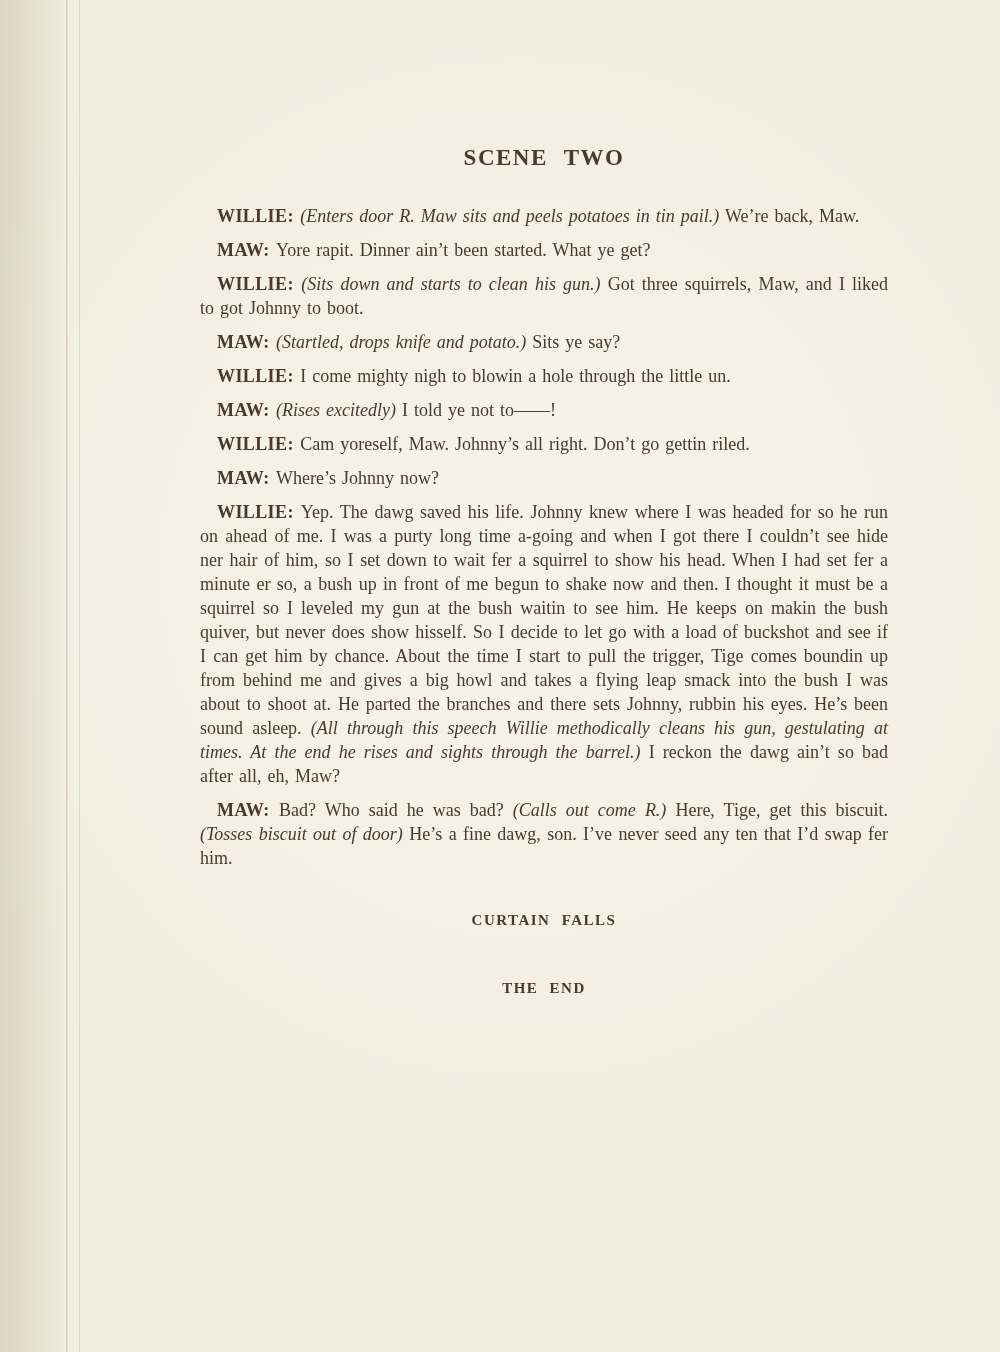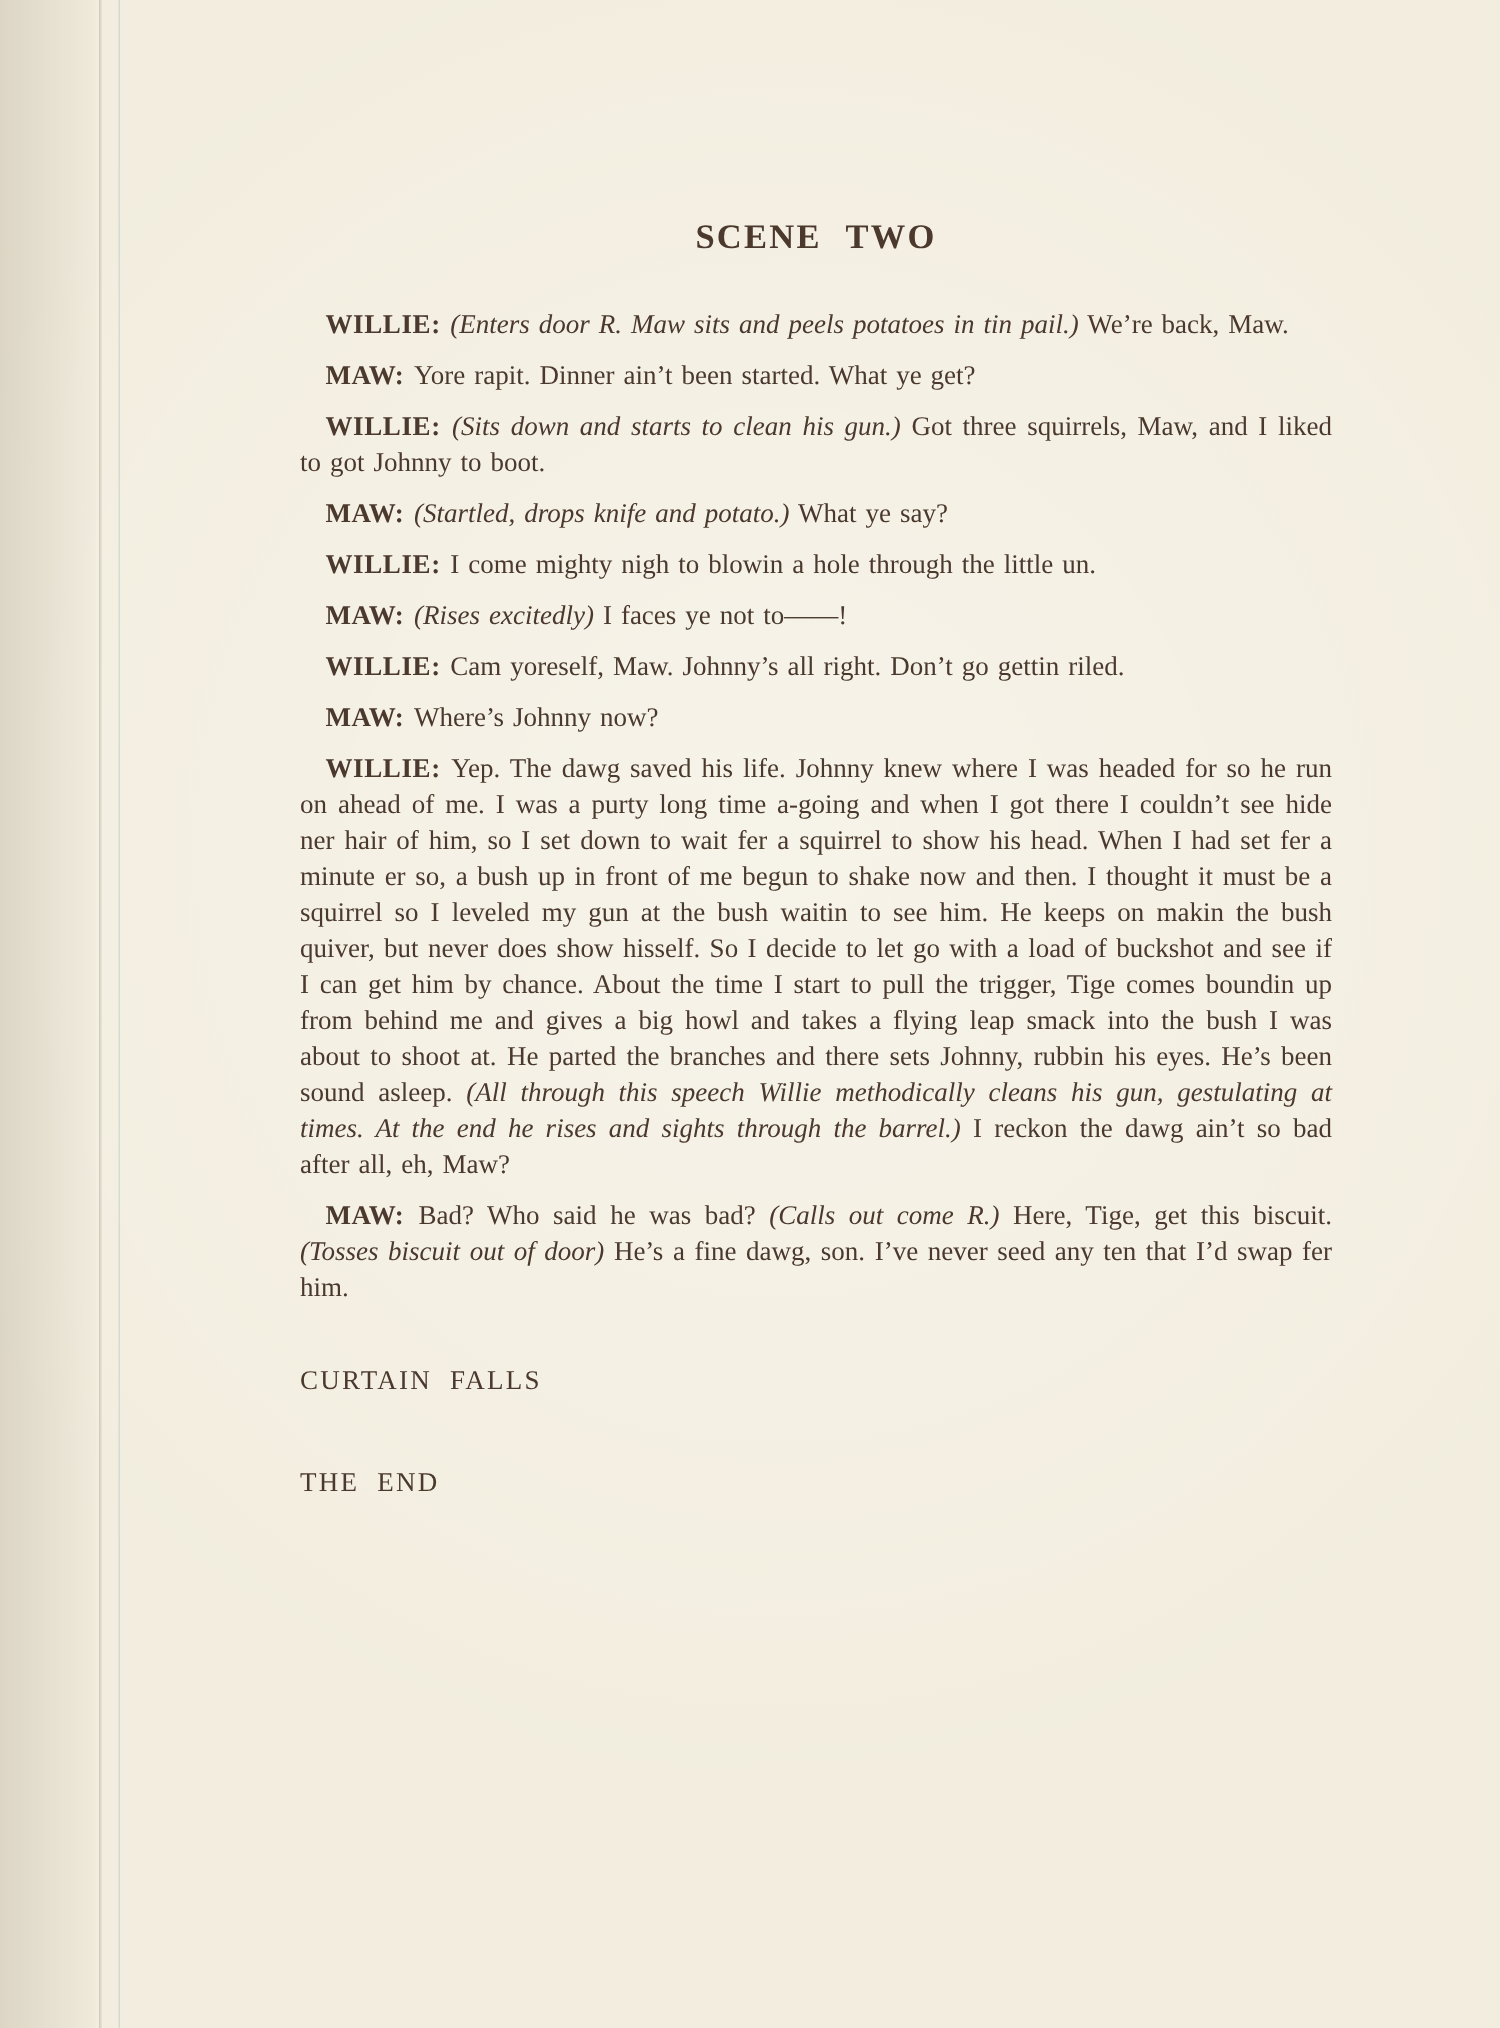--- a/index.html
+++ b/index.html
@@ -68,23 +68,23 @@
   }
   .speaker {
     font-weight: bold;
     letter-spacing: 0.4px;
     margin-left: 17px;
   }
   .stage-direction {
     font-style: italic;
   }
   .footer-line {
-    text-align: left;
-    font-weight: normal;
-    font-size: 18px;
+    text-align: center;
+    font-weight: bold;
+    font-size: 15px;
     letter-spacing: 1.5px;
     word-spacing: 6px;
   }
   .curtain { margin-top: 38px; }
   .end { margin-top: 44px; }
 </style>
 </head>
 <body>
 
 <div class="page">
@@ -92,23 +92,23 @@
   <div class="fold-line"></div>
   <div class="scan-line"></div>
 
   <div class="content">
     <h1 class="title">SCENE TWO</h1>
 
     <div id="dialogue">
         <p class="line"><span class="speaker">WILLIE: </span><span class="stage-direction">(Enters door R. Maw sits and peels potatoes in tin pail.)</span><span class="speech"> We’re back, Maw.</span></p>
         <p class="line"><span class="speaker">MAW: </span><span class="speech">Yore rapit. Dinner ain’t been started. What ye get?</span></p>
         <p class="line"><span class="speaker">WILLIE: </span><span class="stage-direction">(Sits down and starts to clean his gun.)</span><span class="speech"> Got three squirrels, Maw, and I liked to got Johnny to boot.</span></p>
-        <p class="line"><span class="speaker">MAW: </span><span class="stage-direction">(Startled, drops knife and potato.)</span><span class="speech"> What ye say?</span></p>
+        <p class="line"><span class="speaker">MAW: </span><span class="stage-direction">(Startled, drops knife and potato.)</span><span class="speech"> Sits ye say?</span></p>
         <p class="line"><span class="speaker">WILLIE: </span><span class="speech">I come mighty nigh to blowin a hole through the little un.</span></p>
-        <p class="line"><span class="speaker">MAW: </span><span class="stage-direction">(Rises excitedly)</span><span class="speech"> I faces ye not to——!</span></p>
+        <p class="line"><span class="speaker">MAW: </span><span class="stage-direction">(Rises excitedly)</span><span class="speech"> I told ye not to——!</span></p>
         <p class="line"><span class="speaker">WILLIE: </span><span class="speech">Cam yoreself, Maw. Johnny’s all right. Don’t go gettin riled.</span></p>
         <p class="line"><span class="speaker">MAW: </span><span class="speech">Where’s Johnny now?</span></p>
         <p class="line"><span class="speaker">WILLIE: </span><span class="speech">Yep. The dawg saved his life. Johnny knew where I was headed for so he run on ahead of me. I was a purty long time a-going and when I got there I couldn’t see hide ner hair of him, so I set down to wait fer a squirrel to show his head. When I had set fer a minute er so, a bush up in front of me begun to shake now and then. I thought it must be a squirrel so I leveled my gun at the bush waitin to see him. He keeps on makin the bush quiver, but never does show hisself. So I decide to let go with a load of buckshot and see if I can get him by chance. About the time I start to pull the trigger, Tige comes boundin up from behind me and gives a big howl and takes a flying leap smack into the bush I was about to shoot at. He parted the branches and there sets Johnny, rubbin his eyes. He’s been sound asleep. </span><span class="stage-direction">(All through this speech Willie methodically cleans his gun, gestulating at times. At the end he rises and sights through the barrel.)</span><span class="speech"> I reckon the dawg ain’t so bad after all, eh, Maw?</span></p>
         <p class="line"><span class="speaker">MAW: </span><span class="speech">Bad? Who said he was bad? </span><span class="stage-direction">(Calls out come R.)</span><span class="speech"> Here, Tige, get this biscuit. </span><span class="stage-direction">(Tosses biscuit out of door)</span><span class="speech"> He’s a fine dawg, son. I’ve never seed any ten that I’d swap fer him.</span></p>
       </div>
 
     <div class="footer-line curtain">CURTAIN FALLS</div>
 
     <div class="footer-line end">THE END</div>
   </div>

